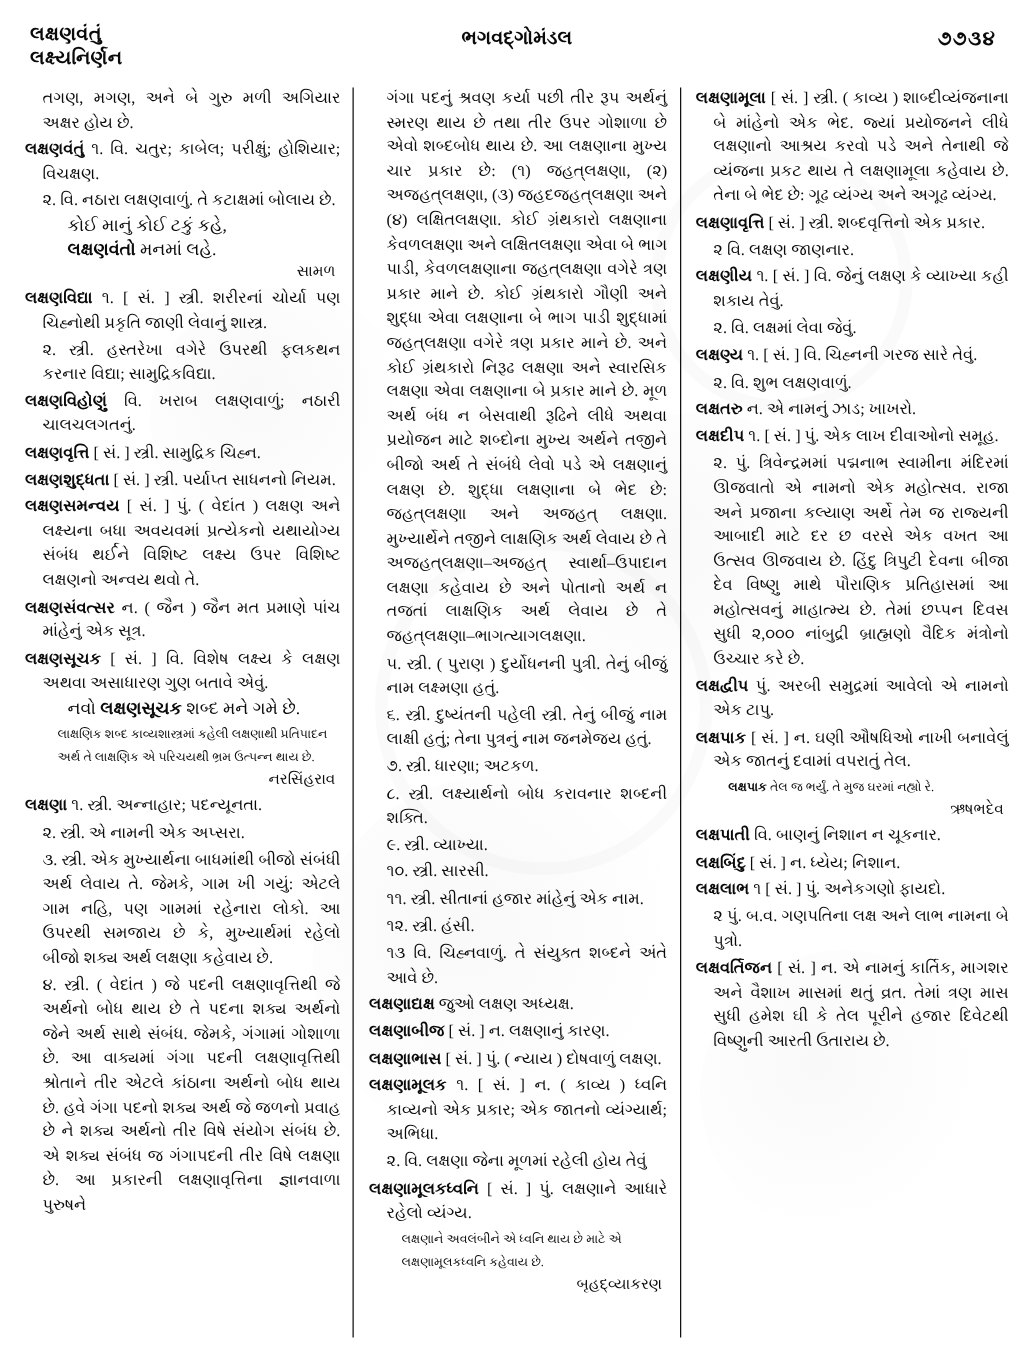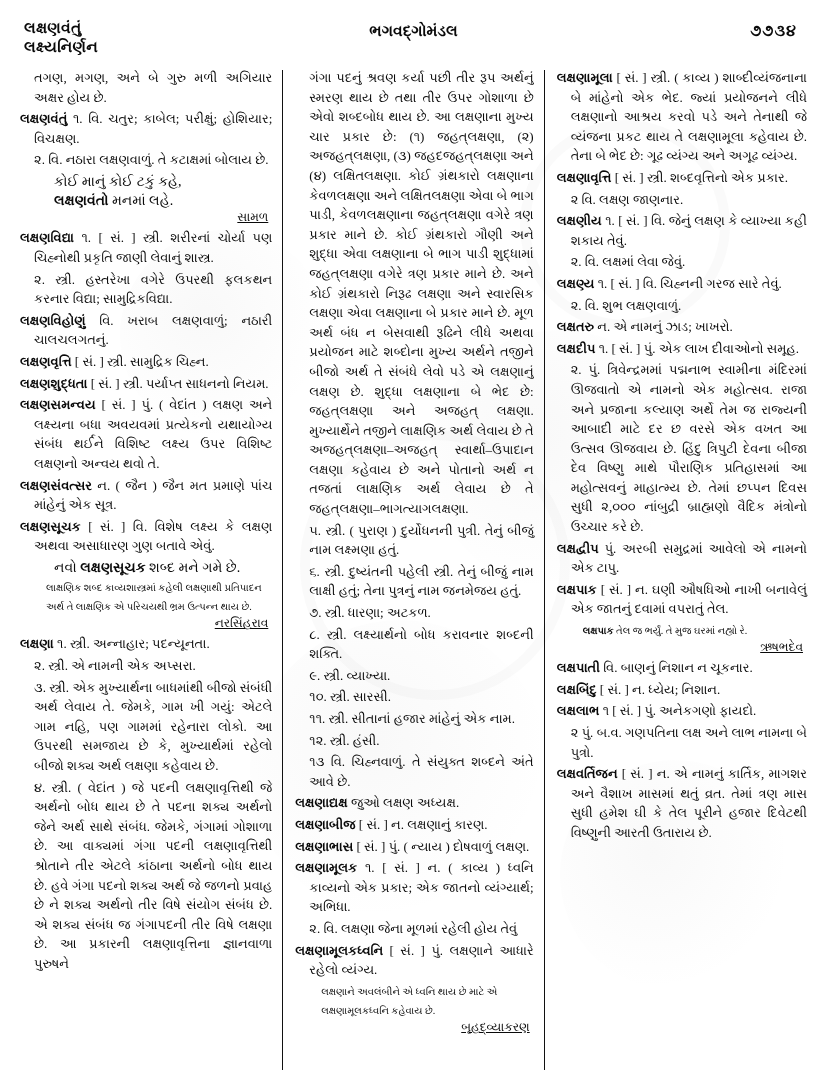--- a/index.html
+++ b/index.html
@@ -119,21 +119,20 @@
     padding-left: 34px;
     margin: 0 0 1px 0;
   }
   .verse .bd { font-weight: bold; }
   .attrib {
     font-size: 12.2px;
     text-align: right;
     padding-right: 4px;
     margin-top: -1px;
     margin-bottom: 3px;
-    text-decoration: underline;
   }
   .cite {
     font-size: 10px;
     line-height: 19.2px;
     padding-left: 26px;
     margin-bottom: 1px;
   }
 </style>
 </head>
 <body>

